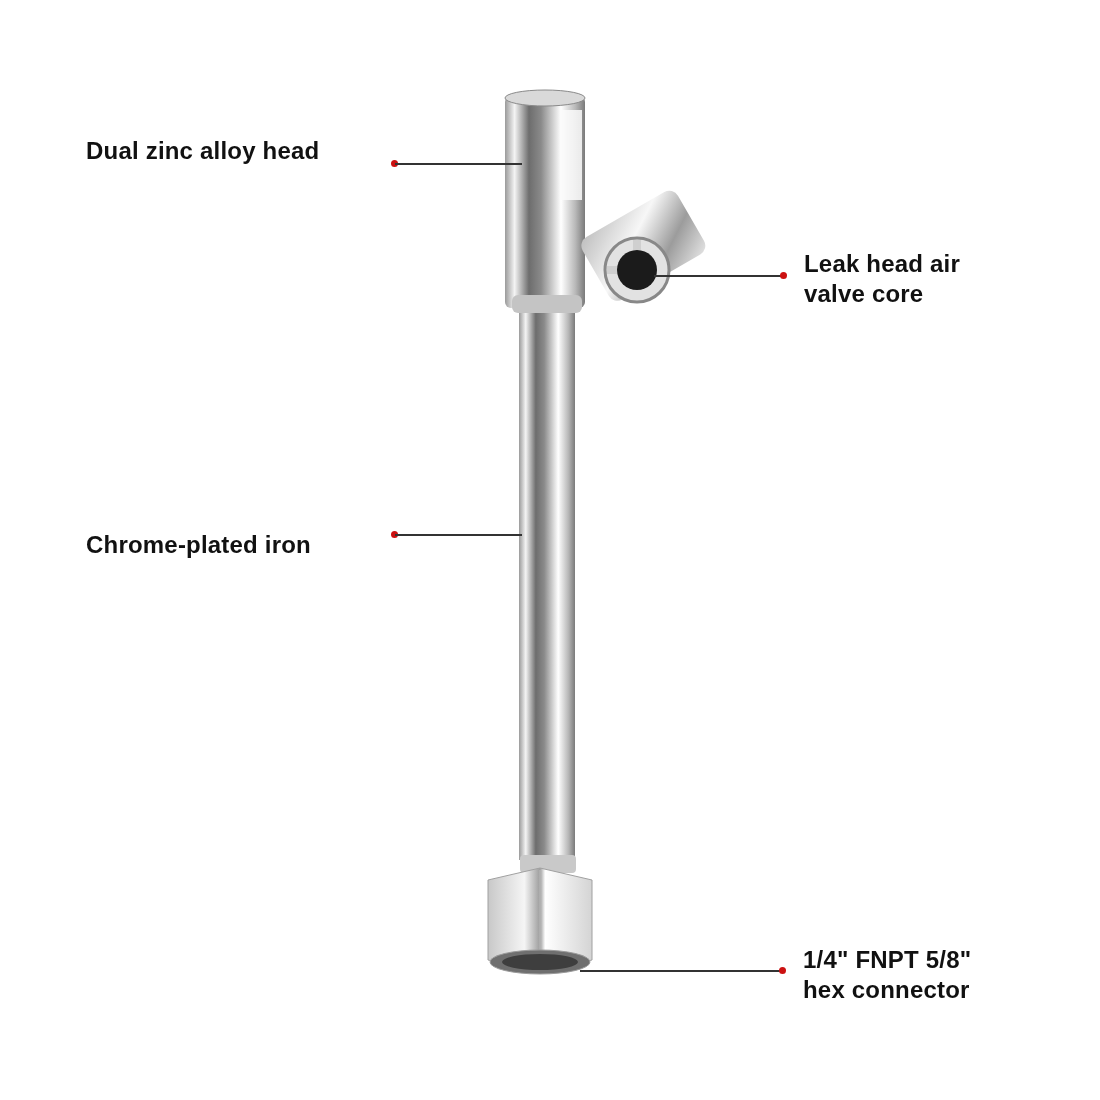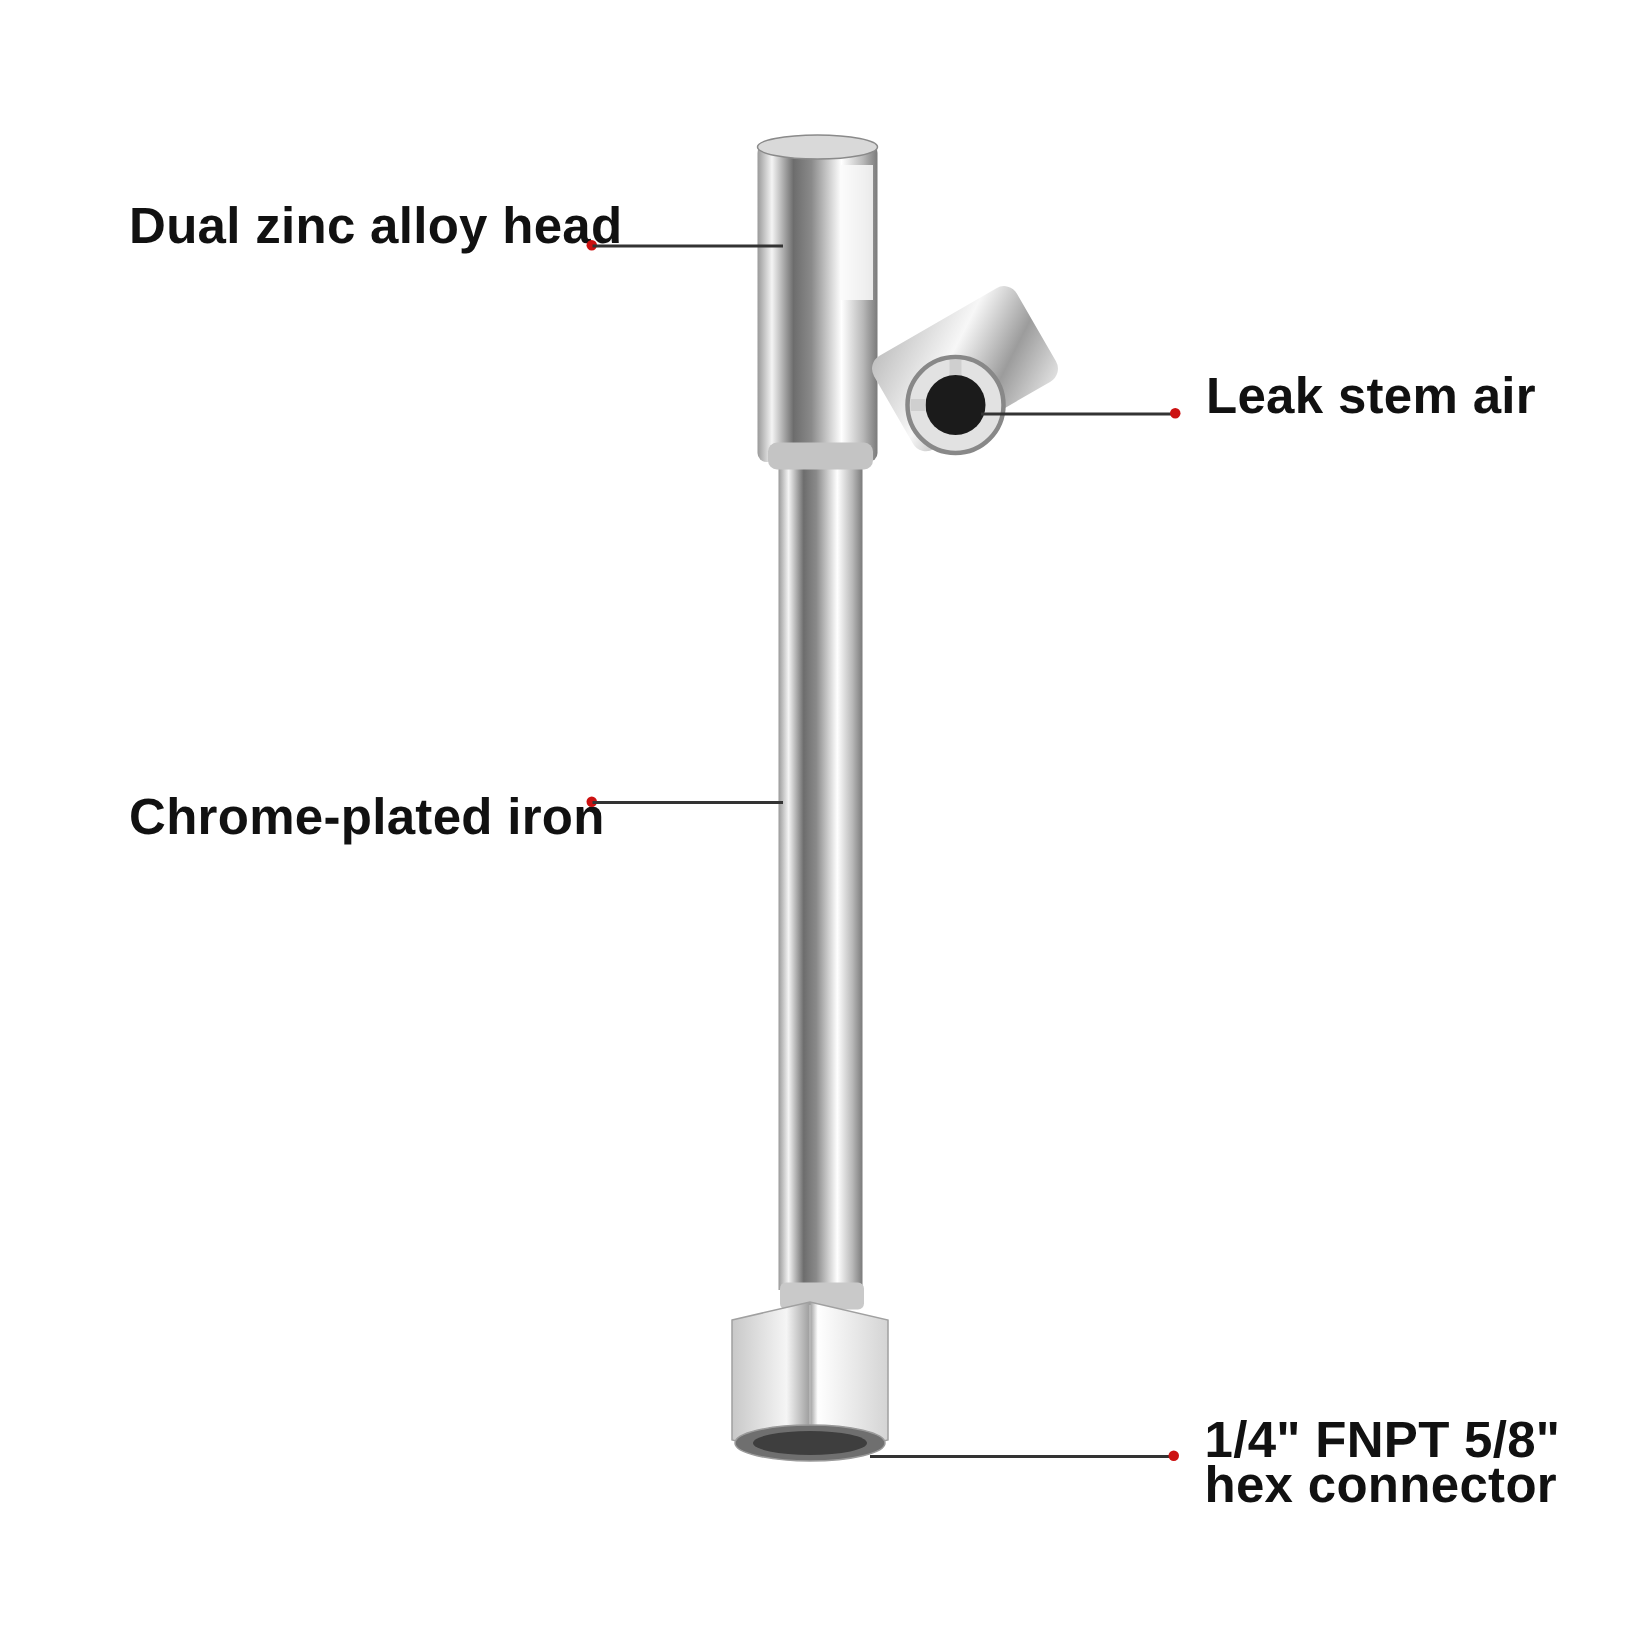--- a/index.html
+++ b/index.html
@@ -1,17 +1,17 @@
 <!DOCTYPE html>
 <html><head>
 <meta charset="utf-8">
 <style>
   html, body { margin:0; padding:0; background:#ffffff; }
   body { width:1100px; height:1100px; position:relative; overflow:hidden; font-family:"Liberation Sans", sans-serif; }
-  .label { position:absolute; font-weight:bold; font-size:34px; line-height:30px; color:#111111; letter-spacing:0.2px; }
+  .label { position:absolute; font-weight:bold; font-size:24px; line-height:30px; color:#111111; letter-spacing:0.2px; }
   .label div { white-space:nowrap; }
   .leader { position:absolute; height:2px; background:#333333; }
   .dot { position:absolute; width:7px; height:7px; border-radius:50%; background:#cc1111; }
   svg.product { position:absolute; left:0; top:0; }
 </style>
 </head>
 <body>
 
 <svg class="product" width="1100" height="1100" viewBox="0 0 1100 1100">
   <defs>
@@ -62,21 +62,22 @@
   <ellipse cx="540" cy="962" rx="38" ry="8" fill="#3e3e3e"></ellipse>
 </svg>
 
 <div class="label" style="left:86px; top:136px;">
   <div>Dual zinc alloy head</div>
 </div>
 <div class="dot" style="left:391px; top:160px;"></div>
 <div class="leader" style="left:395px; top:163px; width:127px;"></div>
 
 <div class="label" style="left:804px; top:249px;">
-  <div>Leak stem air</div>
+  <div>Leak head air</div>
+  <div>valve core</div>
 </div>
 <div class="leader" style="left:654px; top:275px; width:130px;"></div>
 <div class="dot" style="left:780px; top:272px;"></div>
 
 <div class="label" style="left:86px; top:530px;">
   <div>Chrome-plated iron</div>
 </div>
 <div class="dot" style="left:391px; top:531px;"></div>
 <div class="leader" style="left:395px; top:534px; width:127px;"></div>
 

